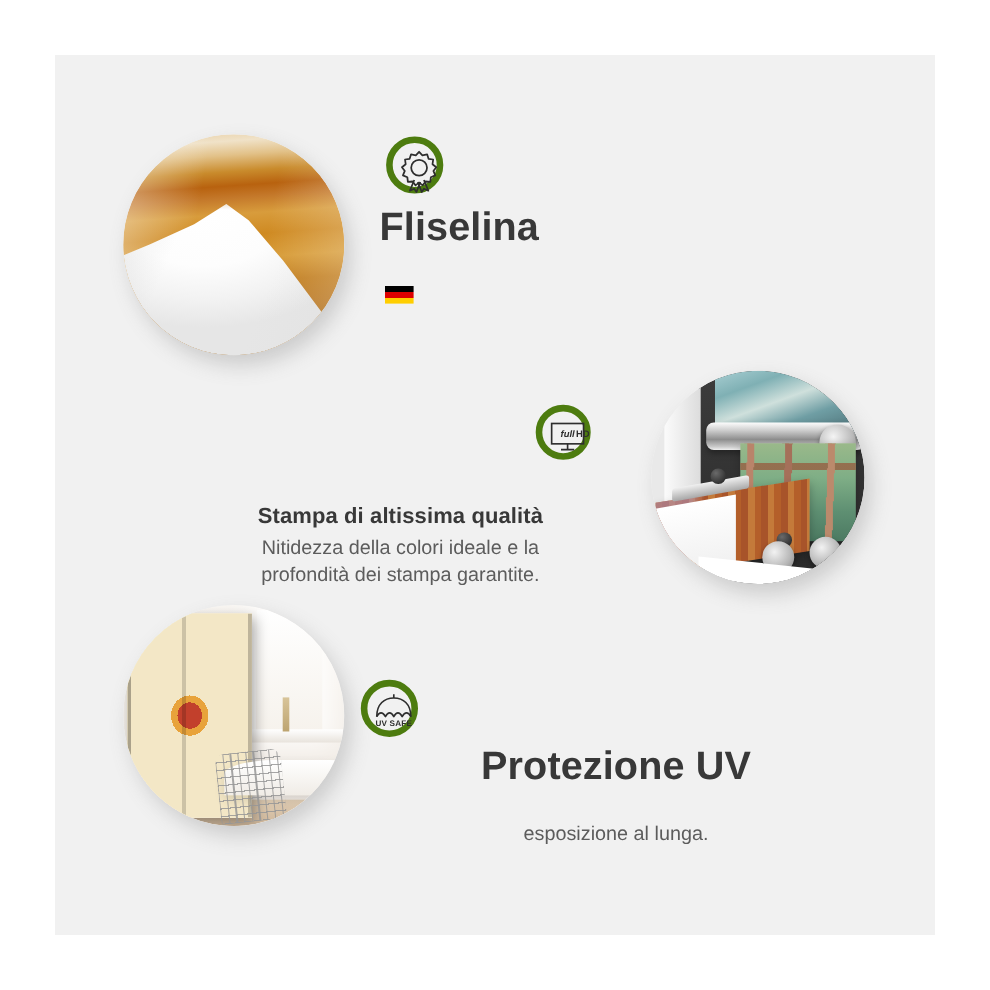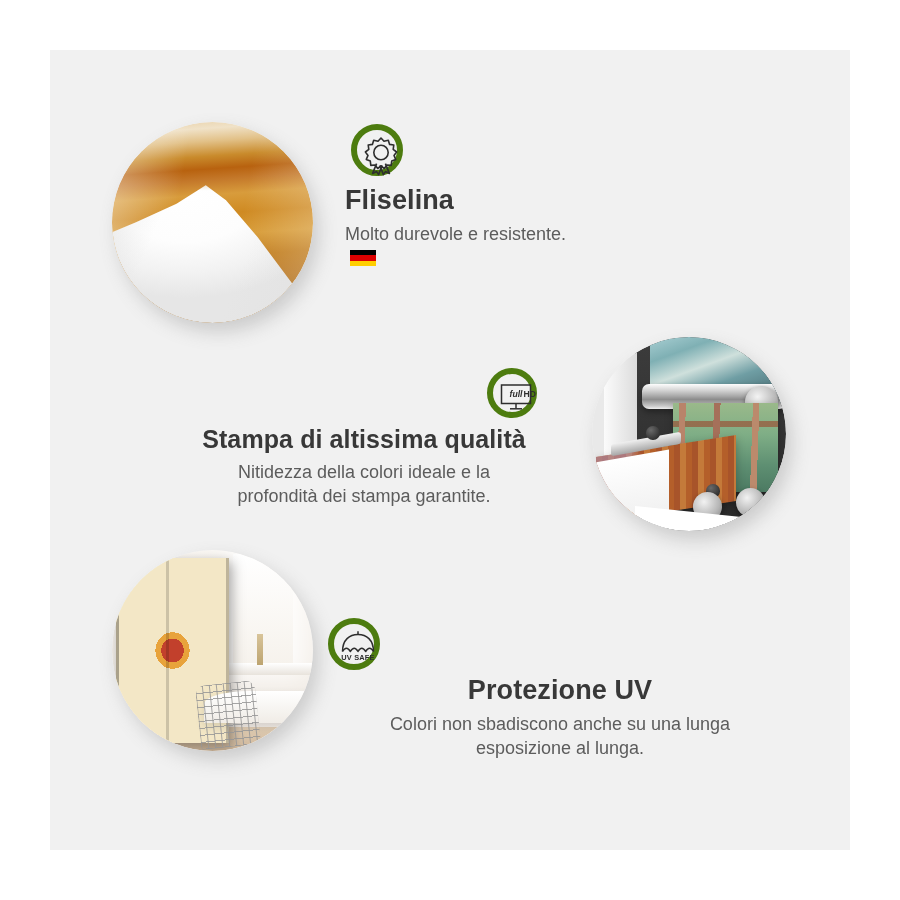--- a/index.html
+++ b/index.html
@@ -251,39 +251,39 @@
   }
   .icon-badge svg { position:absolute; left:0; top:0; }
 
   #badge-ribbon { left: 351px; top: 124px; }
   #badge-fullhd { left: 487px; top: 368px; width:50px; height:50px; }
   #badge-uv     { left: 328px; top: 618px; width:52px; height:52px; }
 
   
   .feature-title {
     margin: 0;
-    font-size: 27px;
+    font-size: 36px;
     font-weight: 600;
     color: #383838;
     letter-spacing: 0.1px;
     line-height: 1.1;
   }
   .feature-desc {
     margin: 6px 0 0 0;
     font-size: 18px;
     font-weight: 400;
     color: #5c5c5c;
     line-height: 1.35;
   }
 
   #text-fliselina { position:absolute; left:345px; top:186px; width:420px; text-align:left; }
   #text-print     { position:absolute; left:180px; top:426px; width:368px; text-align:center; }
   #text-uv        { position:absolute; left:345px; top:676px; width:430px; text-align:center; }
 
-  #text-print .feature-title { font-weight: 700; font-size: 25px; }
+  #text-print .feature-title { font-weight: 700; font-size: 20px; margin-top: 32px; }
 
   .flag-de {
     display: inline-block;
     width: 26px;
     height: 16px;
     vertical-align: -2px;
     margin-left: 5px;
     background: linear-gradient(180deg,
       #000000 0 33.33%, #dd0000 33.33% 66.66%, #ffce00 66.66% 100%);
   }
@@ -313,21 +313,21 @@
                        11.2,15 15.4,14.4 16.7,10.3 21,11.2"></polygon>
       <circle cx="24" cy="22.5" r="7.2"></circle>
       <polyline points="19.6,33.6 15.6,43.4 19.6,41.6 21.6,44.6 25.1,35.4"></polyline>
       <polyline points="28.4,33.6 32.4,43.4 28.4,41.6 26.4,44.6 22.9,35.4"></polyline>
     </svg>
   </div>
 
   <div id="text-fliselina">
     <p class="feature-title">Fliselina</p>
     <p class="feature-desc">
-      <span>Molto durevole e resistente.</span><br>
+      <br>
       <span class="nowrap"><span class="flag-de"></span></span>
     </p>
   </div>
 
   <div class="photo-circle" id="circle-print">
     <div class="photo-inner">
       <div class="pr-wallback"></div>
       <div class="pr-dark"></div>
       <div class="pr-leftcol"></div>
       <div class="pr-topart"></div>
@@ -382,18 +382,18 @@
       <path d="M8.5,27.5 C11,23 13.8,23 16.4,27.5 C18.9,23 21.5,23 24,27.5
                C26.5,23 29.1,23 31.6,27.5 C34.2,23 37,23 39.5,27.5"></path>
       <line x1="24" y1="7.2" x2="24" y2="10.6"></line>
       <text x="24" y="36.4" text-anchor="middle" stroke="none" fill="#2e2e2e" font-family="'Liberation Sans', sans-serif" font-size="7.4" font-weight="700" letter-spacing="0.2">UV SAFE</text>
     </svg>
   </div>
 
   <div id="text-uv">
     <p class="feature-title">Protezione UV</p>
     <p class="feature-desc">
-      <span>Colori non sbadiscono anche su una lunga</span><br>
+      <br>
       <span>esposizione al lunga.</span>
     </p>
   </div>
 
 </div>
 
 </body></html>

